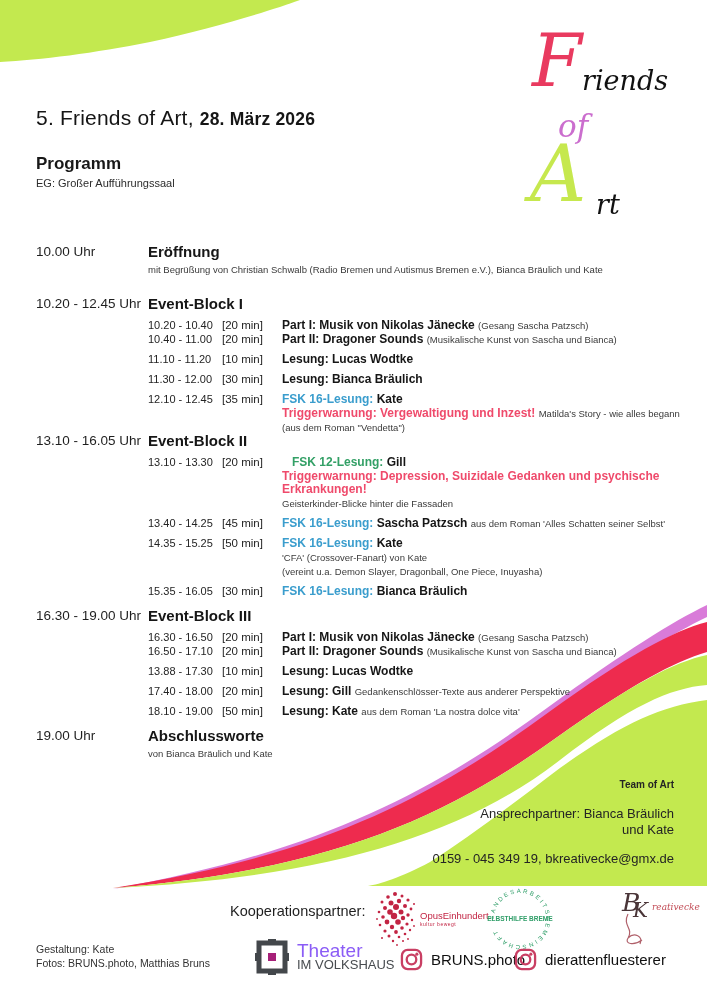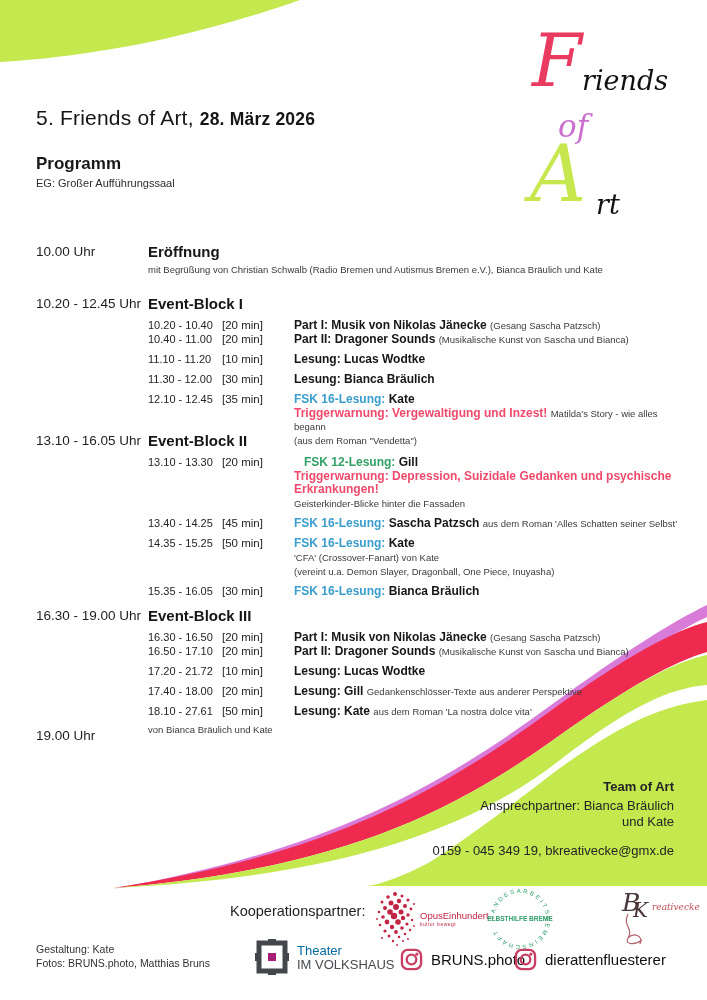--- a/index.html
+++ b/index.html
@@ -28,49 +28,49 @@
   .section{position:absolute;left:0;right:0;}
   .sec0{top:0;} .sec1{top:52px;} .sec2{top:189px;} .sec3{top:364px;} .sec4{top:484px;}
   .sec-time{position:absolute;left:0;top:1px;font-size:13.5px;color:#1f1f1f;}
   .sec-body{margin-left:112px;}
   .sec-title{font-size:15px;font-weight:700;color:#161616;margin-bottom:7px;}
   .sec-sub{font-size:9.5px;color:#3a3a3a;margin-top:-3px;}
   .items{margin-top:3px;}
   .item{display:flex;align-items:flex-start;margin-bottom:6px;}
   .item.tight{margin-bottom:0;}
   .i-time{flex:none;width:74px;font-size:11px;color:#242424;}
-  .i-dur{flex:none;width:72px;font-size:11.5px;color:#242424;}
+  .i-dur{flex:none;width:60px;font-size:11.5px;color:#242424;}
   .i-desc{flex:1;font-size:12px;line-height:13px;color:#161616;}
   .l{margin-bottom:1px;}
   .s-b{font-weight:700;}
   .s-n{font-size:9.5px;font-weight:400;color:#3a3a3a;}
   .s-f16{font-weight:700;color:var(--fsk16);}
   .s-f12{font-weight:700;color:var(--fsk12);padding-left:10px;}
   .s-tw{font-weight:700;color:var(--trigger);text-align:right;}
 
   
   .contact{right:33px;top:779px;text-align:right;font-size:13px;color:#242424;}
-  .c-team{font-weight:700;font-size:13px;margin-bottom:4px;}
+  .c-team{font-weight:700;font-size:10px;margin-bottom:16px;}
   .c-l1,.c-l2{line-height:16px;}
   .c-l3{margin-top:13px;}
 
   
   .koop-label{left:230px;top:903px;font-size:14.5px;color:#1f1f1f;}
   .opus{left:372px;top:886px;display:flex;align-items:center;}
   .opus-name{font-size:9.5px;font-weight:400;color:#c22443;}
   .opus-tag{font-size:5px;color:#c22443;letter-spacing:.5px;}
   .shb{left:487px;top:887px;}
   .bk{left:606px;top:886px;width:90px;height:68px;}
   .bk span{position:absolute;}
   .bk-b{left:16px;top:2px;font-family:"DejaVu Serif",serif;font-style:italic;font-size:25px;color:#4a3538;}
   .bk-k{left:27px;top:12px;font-family:"DejaVu Serif",serif;font-style:italic;font-size:20px;color:#4a3538;}
   .bk-script{left:46px;top:16px;font-family:"DejaVu Serif",serif;font-style:italic;font-size:9px;color:#c24b55;}
   .bk svg{position:absolute;left:8px;top:26px;}
   .theater{left:254px;top:938px;display:flex;align-items:center;gap:7px;}
-  .th-l1{font-size:13px;color:#0369a1;line-height:14px;}
+  .th-l1{font-size:19px;color:#8b5cf6;line-height:14px;}
   .th-l2{font-size:13px;color:#474b4f;line-height:14px;}
   .ig{top:948px;display:flex;align-items:center;gap:8px;}
   .ig1{left:400px;} .ig2{left:514px;}
   .ig-handle{font-size:15px;color:#101010;}
   .credits{left:36px;top:942px;font-size:10.5px;color:#333;line-height:14px;}
 </style>
 </head>
 <body>
 
 <div class="page">
@@ -204,46 +204,47 @@
               </div>
             </div>
             <div class="item">
               <div class="i-time">16.50 - 17.10</div>
               <div class="i-dur">[20 min]</div>
               <div class="i-desc">
                 <div class="l"><span class="s-b">Part II: Dragoner Sounds </span><span class="s-n">(Musikalische Kunst von Sascha und Bianca)</span></div>
               </div>
             </div>
             <div class="item">
-              <div class="i-time">17.20 - 21.72</div>
+              <div class="i-time">13.88 - 17.30</div>
               <div class="i-dur">[10 min]</div>
               <div class="i-desc">
                 <div class="l"><span class="s-b">Lesung: Lucas Wodtke</span></div>
               </div>
             </div>
             <div class="item">
               <div class="i-time">17.40 - 18.00</div>
               <div class="i-dur">[20 min]</div>
               <div class="i-desc">
                 <div class="l"><span class="s-b">Lesung: Gill </span><span class="s-n">Gedankenschlösser-Texte aus anderer Perspektive</span></div>
               </div>
             </div>
             <div class="item">
-              <div class="i-time">18.10 - 27.61</div>
+              <div class="i-time">18.10 - 19.00</div>
               <div class="i-dur">[50 min]</div>
               <div class="i-desc">
                 <div class="l"><span class="s-b">Lesung: Kate </span><span class="s-n">aus dem Roman 'La nostra dolce vita'</span></div>
               </div>
             </div>
           </div>
         </div>
       </div>
       <div class="section sec4">
         <div class="sec-time">19.00 Uhr</div>
         <div class="sec-body">
+          <div class="sec-title">Abschlussworte</div>
           <div class="sec-sub">von Bianca Bräulich und Kate</div>
         </div>
       </div>
     </div>
 
   <div class="layer contact">
     <div class="c-team">Team of Art</div>
     <div class="c-l1">Ansprechpartner: Bianca Bräulich</div>
     <div class="c-l2">und Kate</div>
     <div class="c-l3">0159 - 045 349 19, bkreativecke@gmx.de</div>

